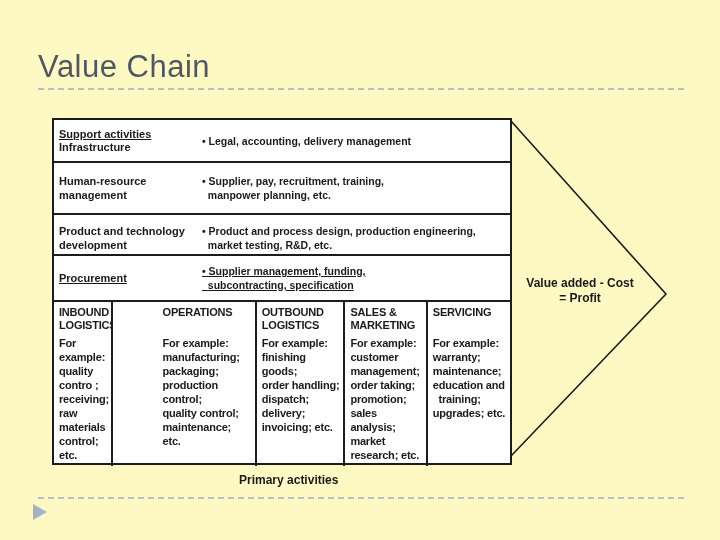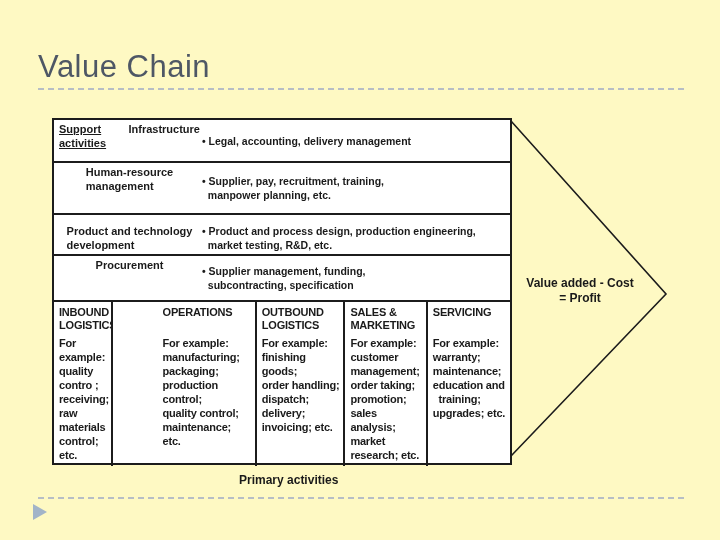--- a/index.html
+++ b/index.html
@@ -22,24 +22,24 @@
   .diagram {
     position:absolute; left:52px; top:118px; width:460px; height:347px;
     border:2px solid #1c1c1c; background:#ffffff; color:#1a1a1a;
   }
   .support-row {
     display:flex; border-bottom:2px solid #1c1c1c; overflow:hidden;
   }
   .row-infrastructure { height:43px; }
   .row-hr            { height:52px; }
   .row-tech          { height:41px;align-items:flex-end; }
-  .row-procurement   { height:46px; }
+  .row-procurement   { height:46px;text-decoration:underline; }
   .support-label {
     width:148px; padding:3px 2px 2px 5px; font-size:11px; font-weight:bold;
-    line-height:13.5px; white-space:pre-line; display:flex; flex-direction:row; justify-content:center;
+    line-height:13.5px; white-space:pre-line; display:flex; flex-direction:column; justify-content:center;
   }
   .support-heading { text-decoration:underline; }
   .support-desc {
     flex:1; padding:2px 2px 2px 0; font-size:10.5px; font-weight:bold;
     line-height:14px; white-space:pre-wrap; display:flex; align-items:center;
   }
   .primary-row { display:flex; height:164px; overflow:hidden; }
   .primary-col {
     border-right:2px solid #1c1c1c; padding:4px 2px 0 5px; overflow:hidden;
   }

